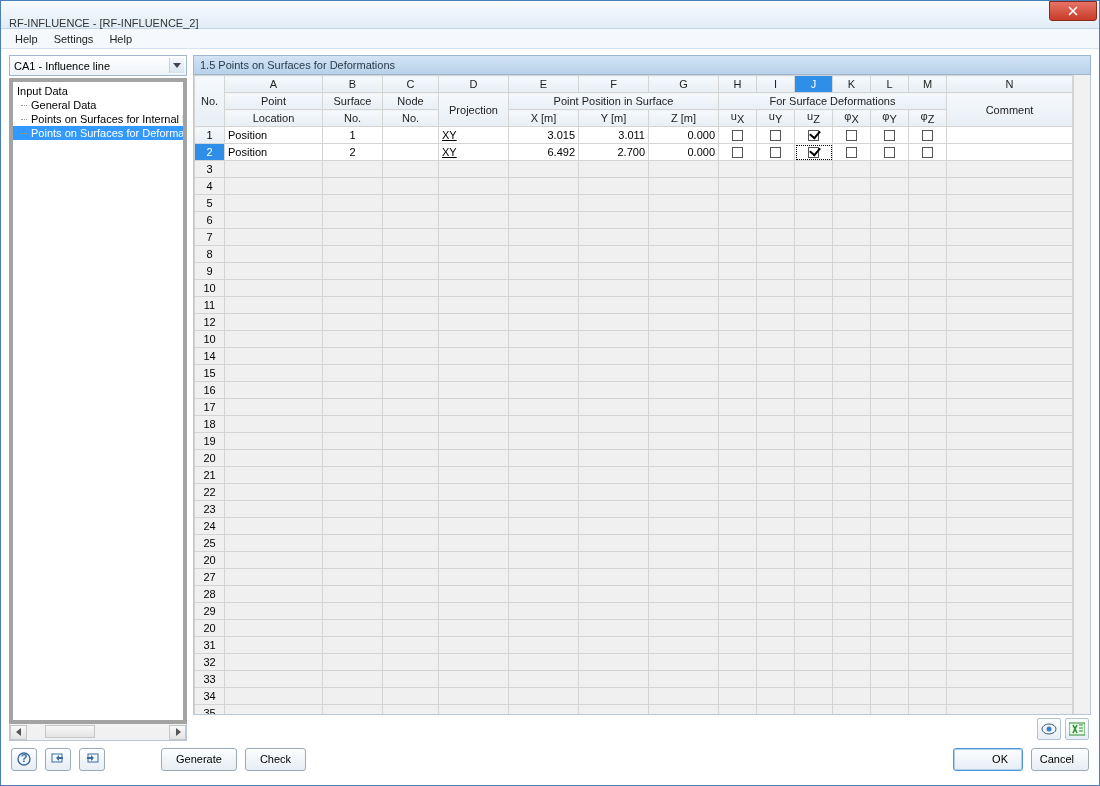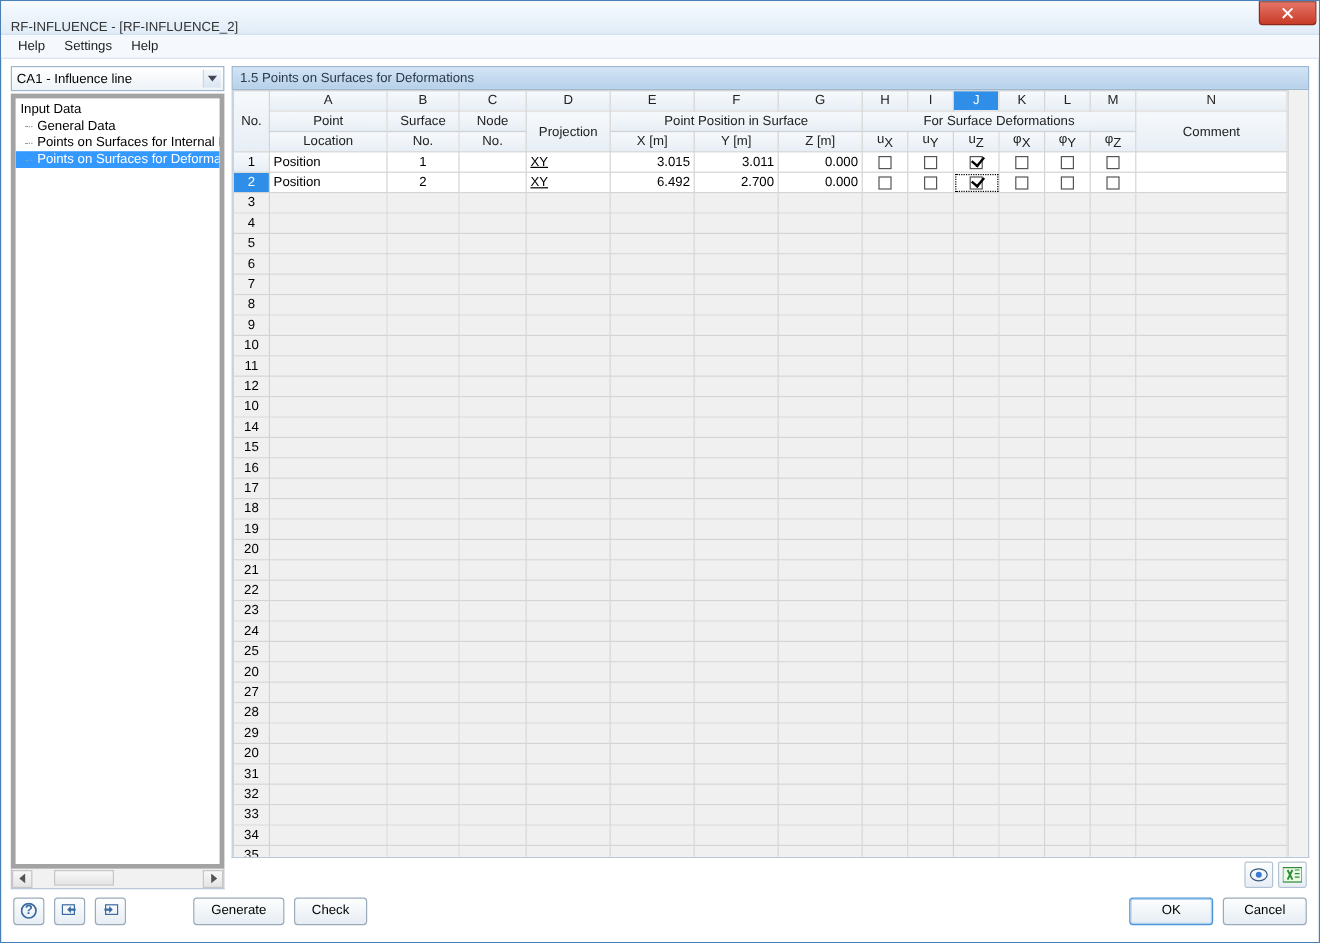--- a/index.html
+++ b/index.html
@@ -52,21 +52,21 @@
 .cb.ck::after { content:""; position:absolute; left:1px; top:-1px; width:8px; height:5px; border-left:2px solid #000; border-bottom:2px solid #000; transform: rotate(-50deg); }
 .cell-focus { outline: 1px dotted #000; outline-offset: -2px; }
 .vscroll { width: 17px; background: #f1f1f1; border-left: 1px solid #d4d4d4; }
 
 .icon-row { height: 26px; display: flex; justify-content: flex-end; align-items: center; gap: 4px; padding: 2px 2px 0 0; }
 .iconbtn { width: 24px; height: 22px; border: 1px solid #b3c2d1; background: linear-gradient(to bottom,#fdfefe,#e7eef5); border-radius: 2px; display:flex; align-items:center; justify-content:center; }
 
 
 .footer { height: 44px; display: flex; align-items: center; padding: 0 10px 8px 10px; gap: 8px; }
 .footer .spacer { flex: 1; }
-.btn { height: 23px; padding: 0 14px; border: 1px solid #9aaab9; background: linear-gradient(to bottom,#fdfefe,#e6edf4); border-radius: 3px; cursor: default; display:flex; align-items:center; justify-content:center; }
+.btn { height: 23px; padding: 0 14px; border: 1px solid #9aaab9; background: linear-gradient(to bottom,#fdfefe,#e6edf4); border-radius: 3px; cursor: default; display:flex; align-items:center; justify-content:flex-end; }
 .btn.primary { border-color: #4f94d6; box-shadow: 0 0 0 1px #aed1f0 inset; }
 .smallbtn { width: 26px; height: 23px; border: 1px solid #9aaab9; background: linear-gradient(to bottom,#fdfefe,#e6edf4); border-radius: 3px; display:flex; align-items:center; justify-content:center; }
 .underline { text-decoration: underline; }
 </style>
 </head>
 <body>
 
 <div class="window">
 
   <div class="titlebar">
@@ -828,17 +828,17 @@
     <div class="btn">
         <span>Generate</span>
       </div>
     <div class="btn">
         <span>Check</span>
       </div>
     <div class="spacer"></div>
     <div class="btn primary" style="width:70px">
         <span>OK</span>
       </div>
-    <div class="btn" style="width:70px">
+    <div class="btn" style="width:58px">
         <span>Cancel</span>
       </div>
   </div>
 </div>
 
 </body></html>

